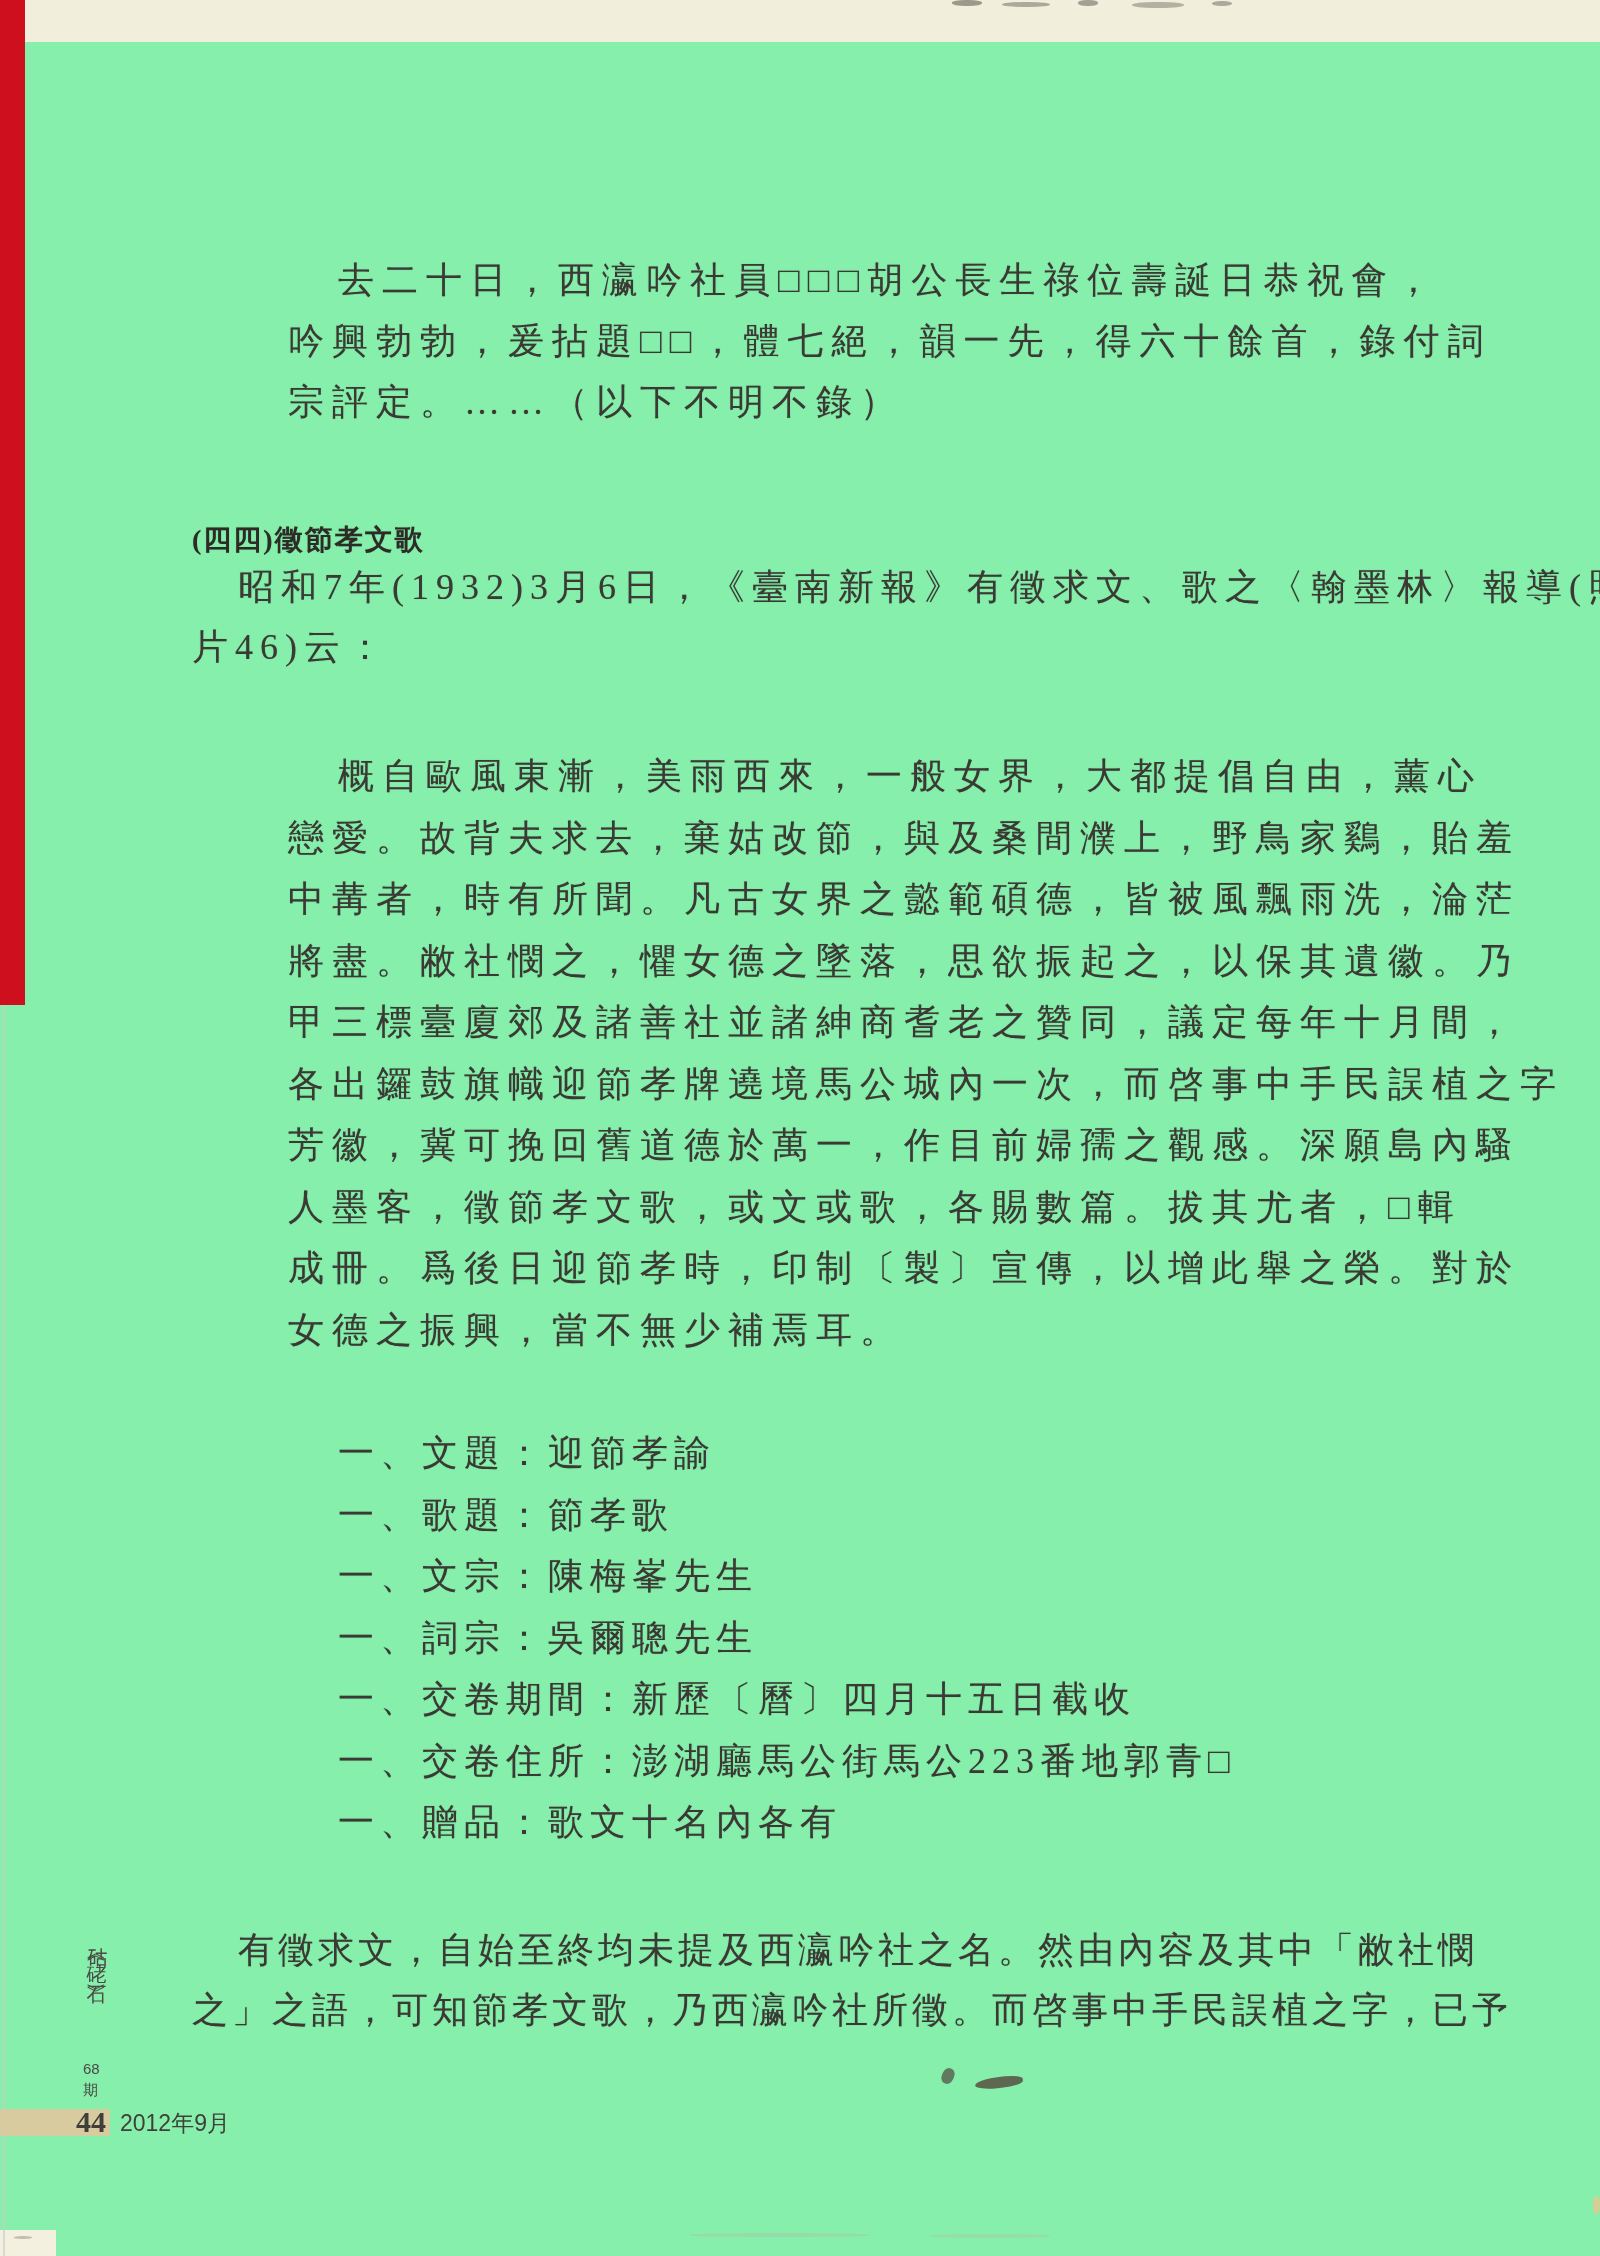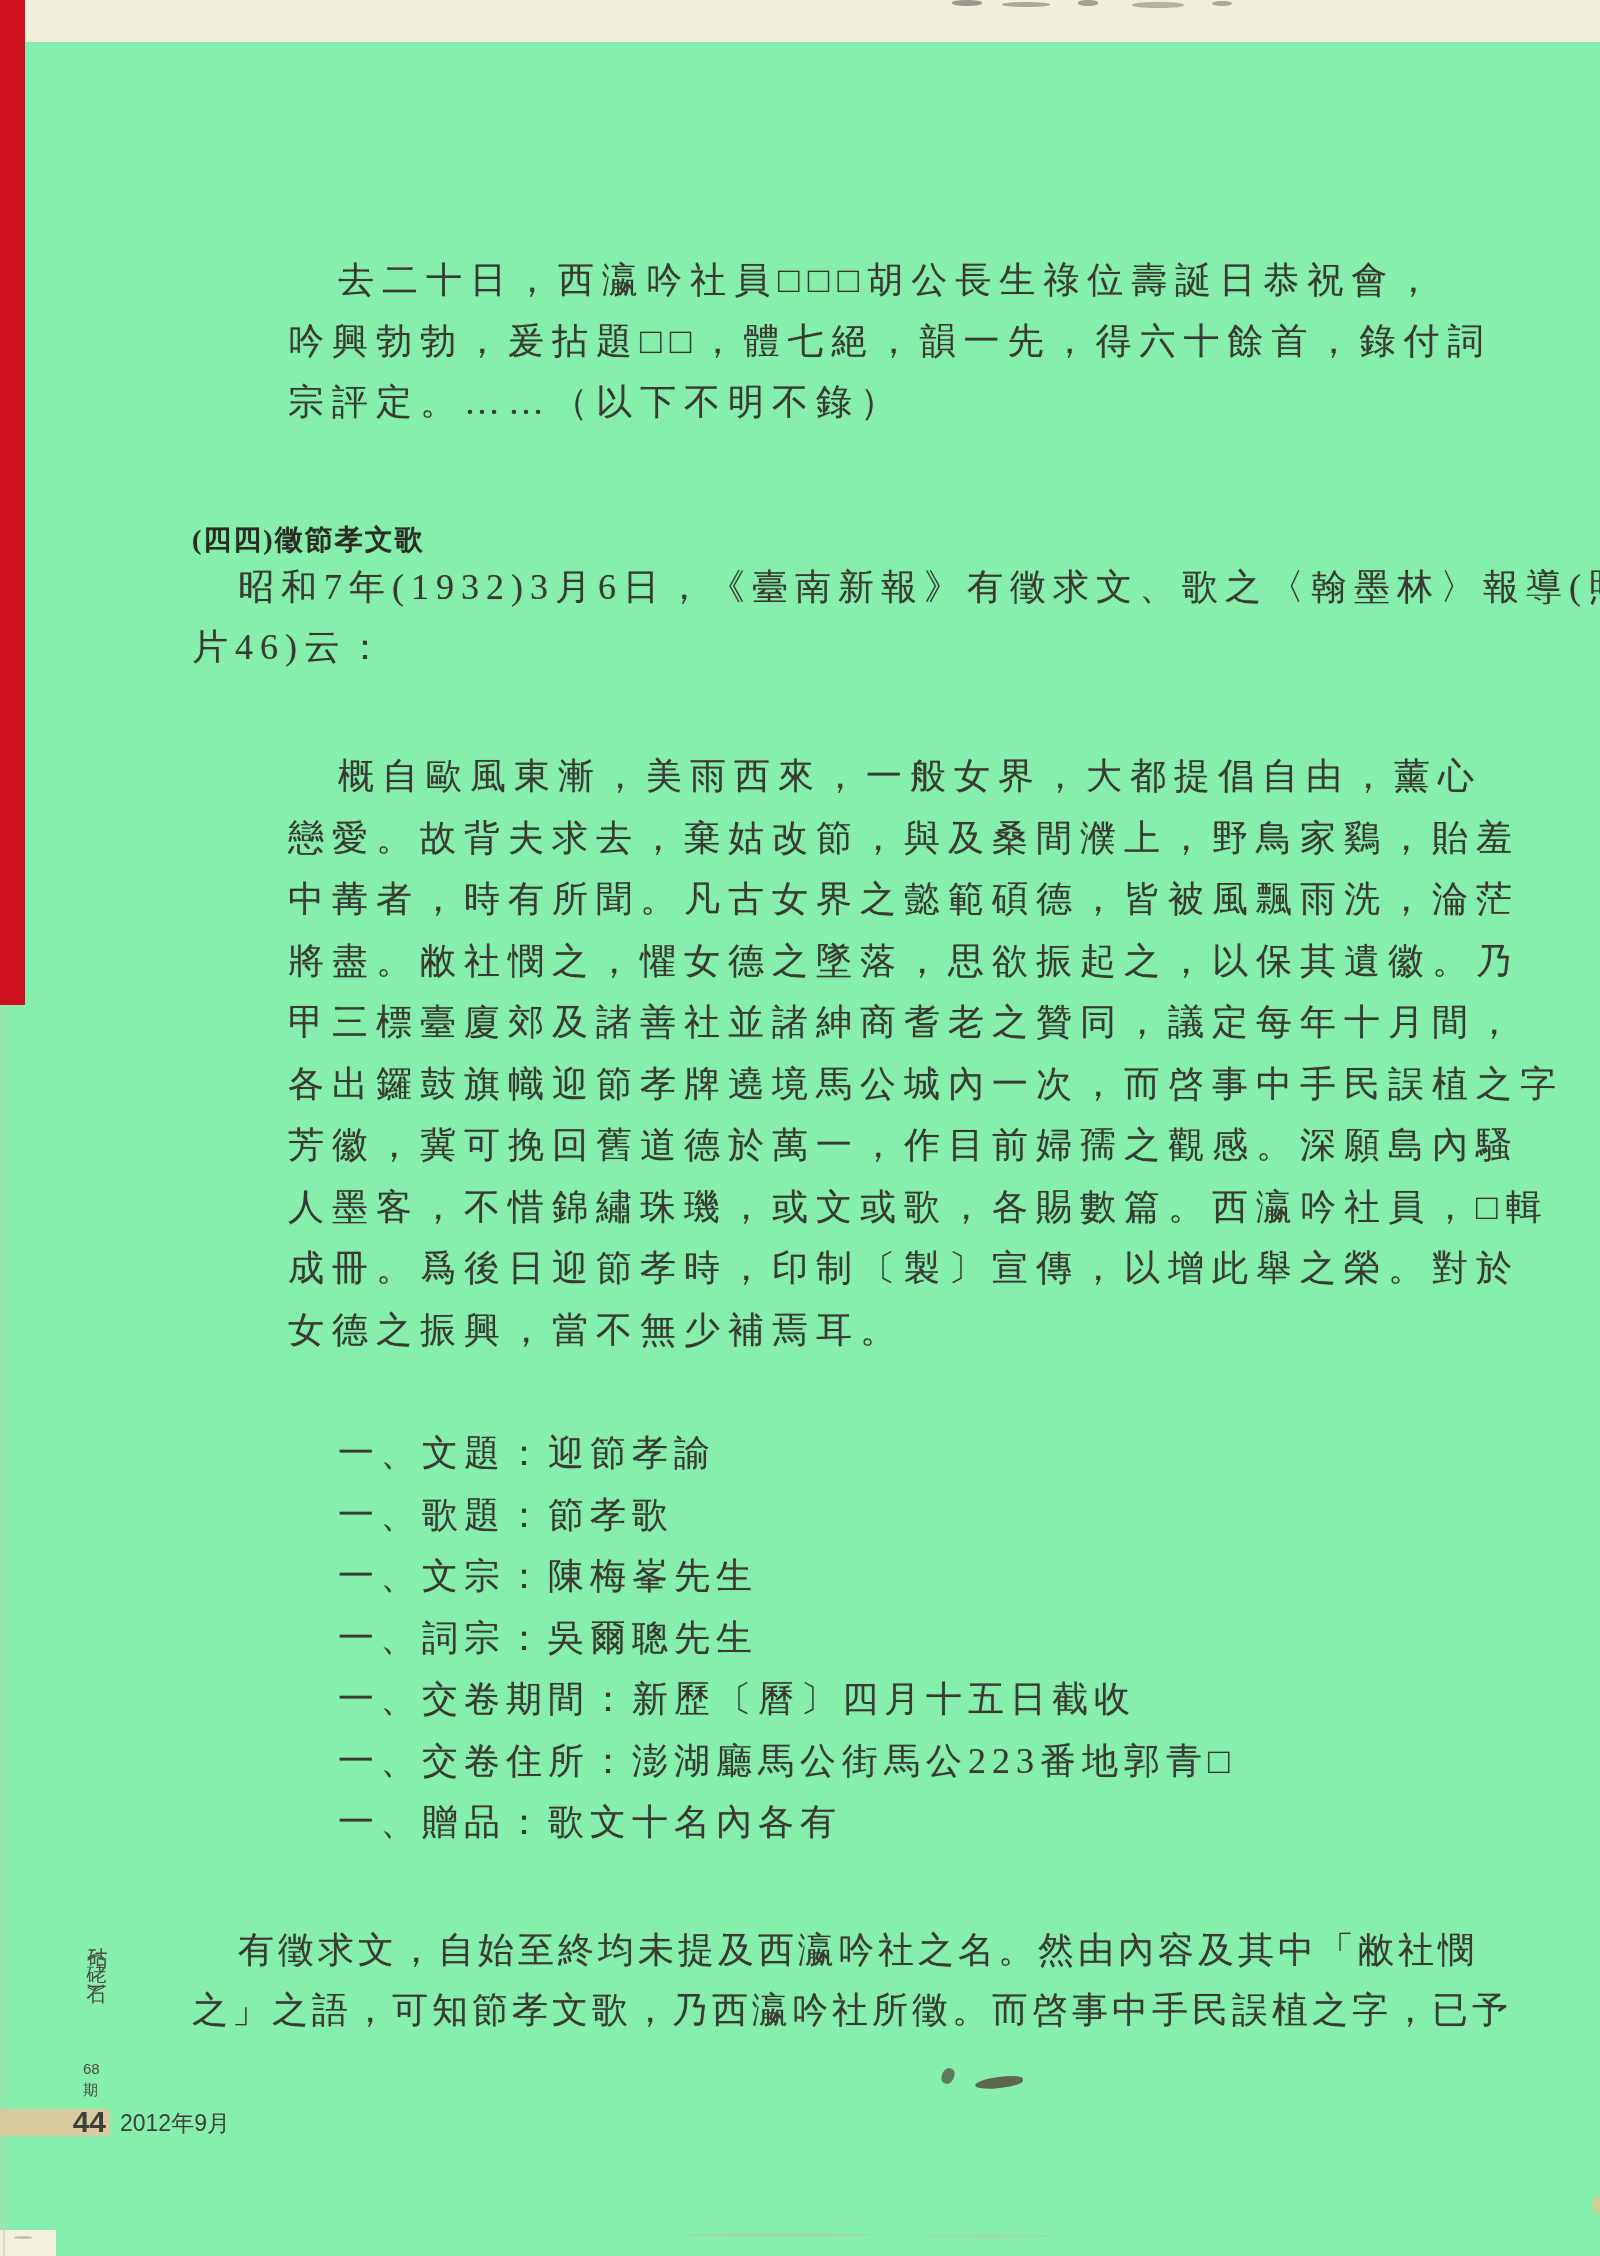--- a/index.html
+++ b/index.html
@@ -102,21 +102,21 @@
   .issue-block {
     position: absolute; left: 83px; top: 2058px;
     width: 28px; text-align: left;
     font-family: "Liberation Sans", "DejaVu Sans", sans-serif;
     font-size: 15px; line-height: 21px;
     color: #4b4a44; z-index: 4;
   }
   .page-num {
     position: absolute; left: 58px; top: 2106px;
     width: 48px; text-align: right;
-    font-family: Liberation Sans, sans-serif;
+    font-family: Liberation Serif, serif;
     font-size: 30px; font-weight: 600; line-height: 32px;
     color: #403f39; z-index: 4;
   }
   .issue-date {
     position: absolute; left: 120px; top: 2110px;
     font-family: "Liberation Sans", "DejaVu Sans", sans-serif;
     font-size: 23px; line-height: 26px;
     color: #403f39; z-index: 4;
   }
 </style>
@@ -155,21 +155,21 @@
   </div>
 
   <div class="txt quote2">
     <div class="indent50">概自歐風東漸，美雨西來，一般女界，大都提倡自由，薰心</div>
     <div>戀愛。故背夫求去，棄姑改節，與及桑間濮上，野鳥家鷄，貽羞</div>
     <div>中冓者，時有所聞。凡古女界之懿範碩德，皆被風飄雨洗，淪茫</div>
     <div>將盡。敝社憫之，懼女德之墜落，思欲振起之，以保其遺徽。乃</div>
     <div>甲三標臺廈郊及諸善社並諸紳商耆老之贊同，議定每年十月間，</div>
     <div>各出鑼鼓旗幟迎節孝牌遶境馬公城內一次，而啓事中手民誤植之字</div>
     <div>芳徽，冀可挽回舊道德於萬一，作目前婦孺之觀感。深願島內騷</div>
-    <div>人墨客，不惜錦繡珠璣，或文或歌，各賜數篇。西瀛吟社員，□輯</div>
+    <div>人墨客，徵節孝文歌，或文或歌，各賜數篇。拔其尤者，□輯</div>
     <div>成冊。爲後日迎節孝時，印制〔製〕宣傳，以增此舉之榮。對於</div>
     <div>女德之振興，當不無少補焉耳。</div>
   </div>
 
   <div class="txt anno-list">
     <div class="indent50">一、文題：迎節孝諭</div>
     <div class="indent50">一、歌題：節孝歌</div>
     <div class="indent50">一、文宗：陳梅峯先生</div>
     <div class="indent50">一、詞宗：吳爾聰先生</div>
     <div class="indent50">一、交卷期間：新歷〔曆〕四月十五日截收</div>

